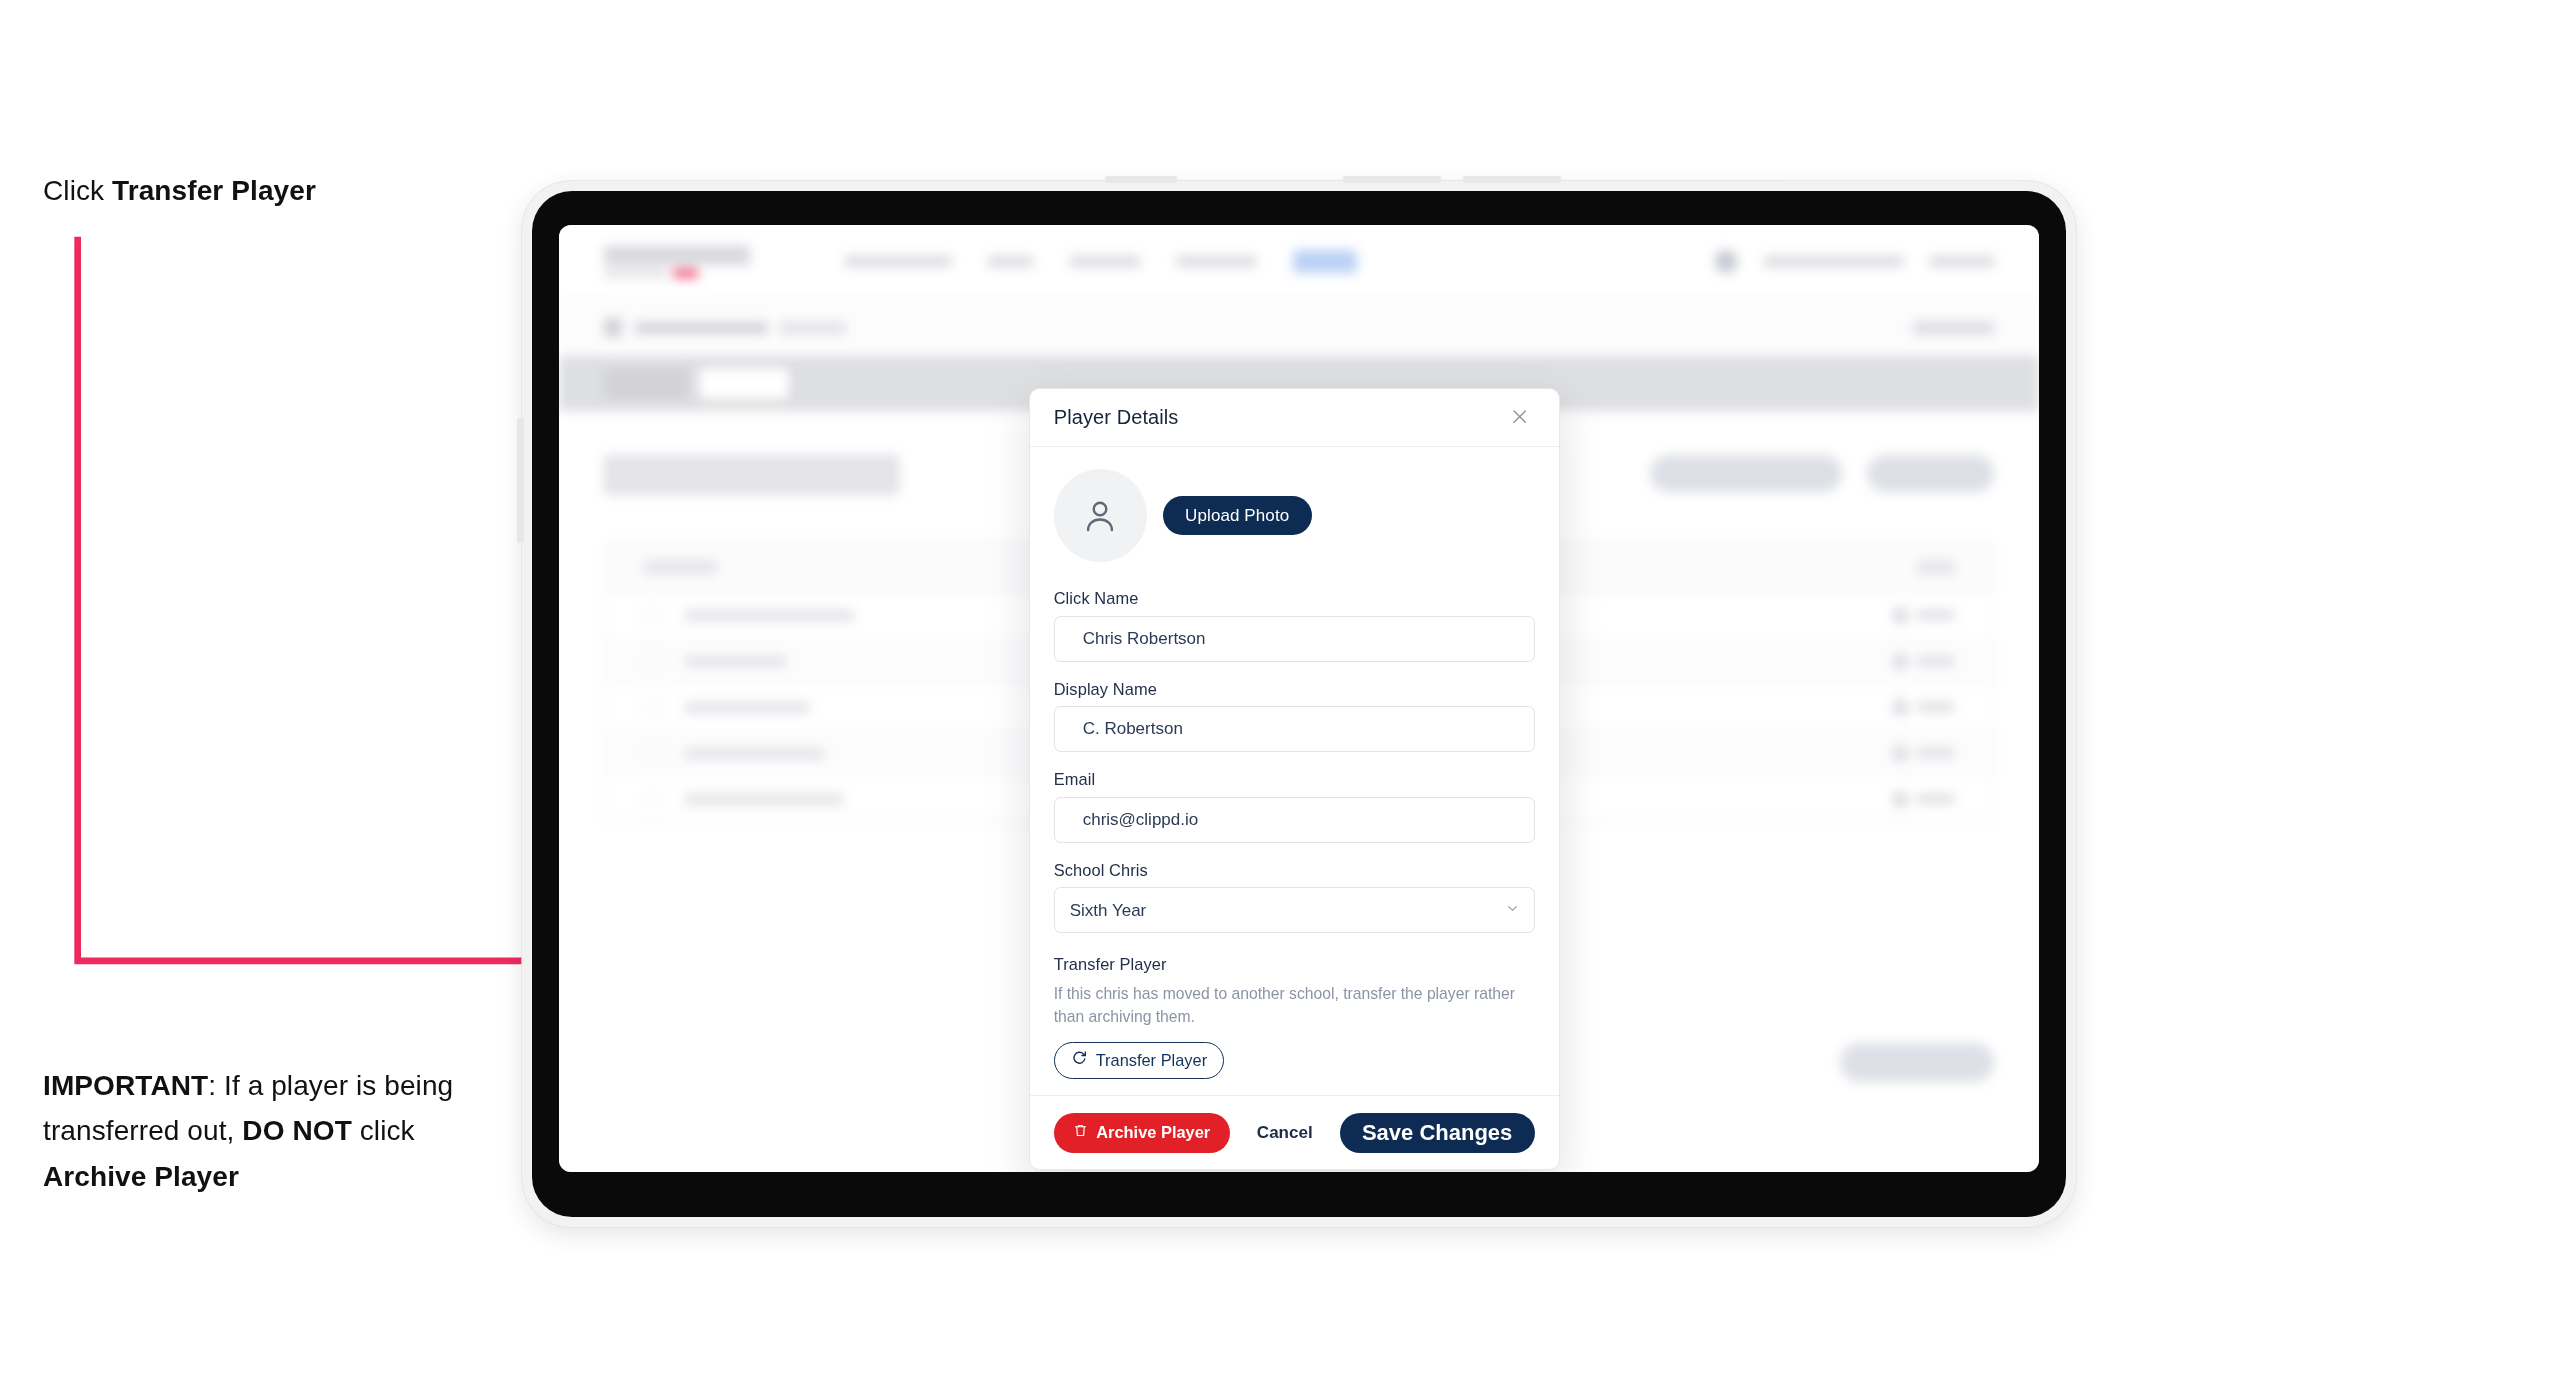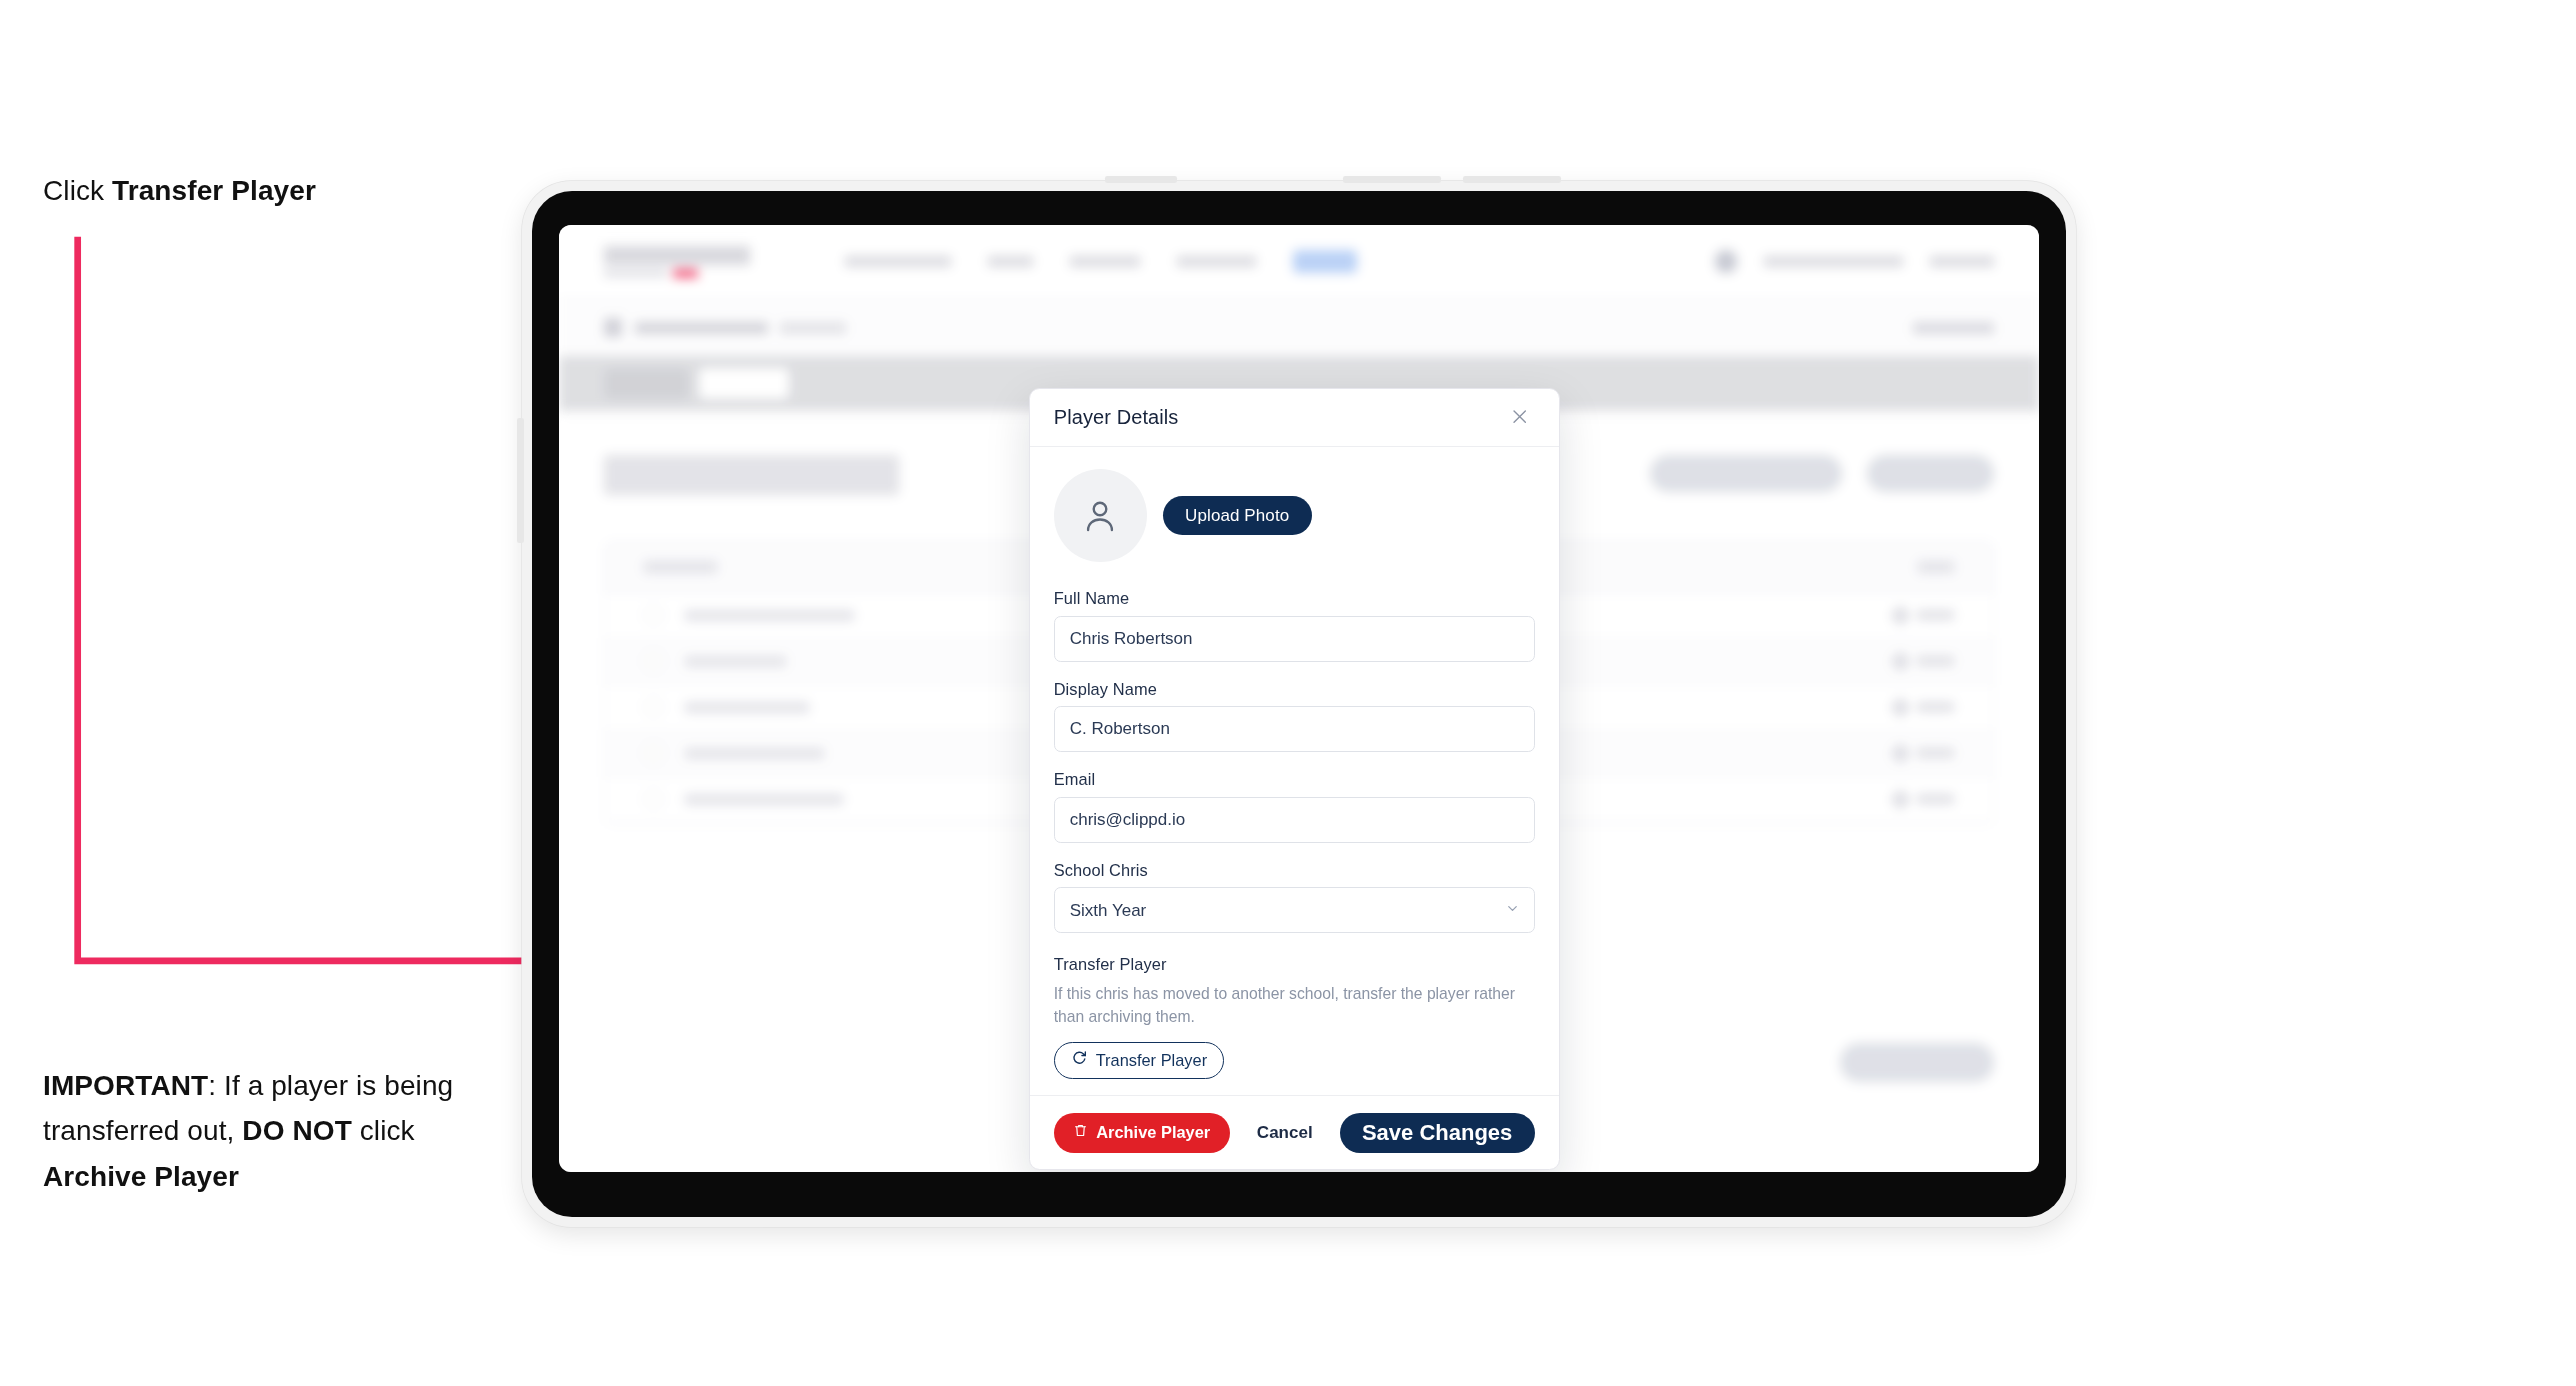--- a/index.html
+++ b/index.html
@@ -147,21 +147,21 @@
   .upload-btn {
     background:#0e2c53; color:#ffffff; border:none; border-radius:19.4px;
     padding: 0 22.4px; height: 39px; font-size:17px; cursor:pointer;
     font-family:"Liberation Sans", sans-serif; letter-spacing:0.1px;
   }
 
   .field { margin-bottom: 18px; }
   .field-label { font-size:16.4px; color:#22304a; margin-bottom:7.5px; display:block; letter-spacing:0.1px; }
   .field-input {
     width:100%; height:46px; border:0.7px solid #dfe2e8; border-radius:6.7px;
-    background:#fff; padding: 0 15px; font-size:17px; color:#2b3a55;
+    background:#fff; padding: 0 28px; font-size:17px; color:#2b3a55;
     font-family:"Liberation Sans", sans-serif; outline:none;
   }
   .select-wrap { position:relative; }
   .select-wrap .chev {
     position:absolute; right:15px; top:50%; transform:translateY(-50%);
     pointer-events:none; color:#97a0b2;
   }
   .field-select {
     width:100%; height:46px; border:0.7px solid #dfe2e8; border-radius:6.7px;
     background:#fff; padding: 0 36px 0 15px; font-size:17px; color:#2b3a55;
@@ -341,21 +341,21 @@
               <div class="avatar-circle">
                 <svg width="42" height="42" viewBox="0 0 24 24" fill="none" stroke="#5e6878" stroke-width="1.35" stroke-linecap="round" stroke-linejoin="round">
                   <circle cx="12" cy="8" r="3.6"></circle>
                   <path d="M5.2 20c0-3.6 3-6 6.8-6s6.8 2.4 6.8 6"></path>
                 </svg>
               </div>
               <button class="upload-btn">Upload Photo</button>
             </div>
 
             <div class="field">
-              <label class="field-label">Full Name</label>
+              <label class="field-label">Click Name</label>
               <input class="field-input" type="text" value="Chris Robertson" style="">
             </div>
 
             <div class="field">
               <label class="field-label">Display Name</label>
               <input class="field-input" type="text" value="C. Robertson" style="">
             </div>
 
             <div class="field">
               <label class="field-label">Email</label>

